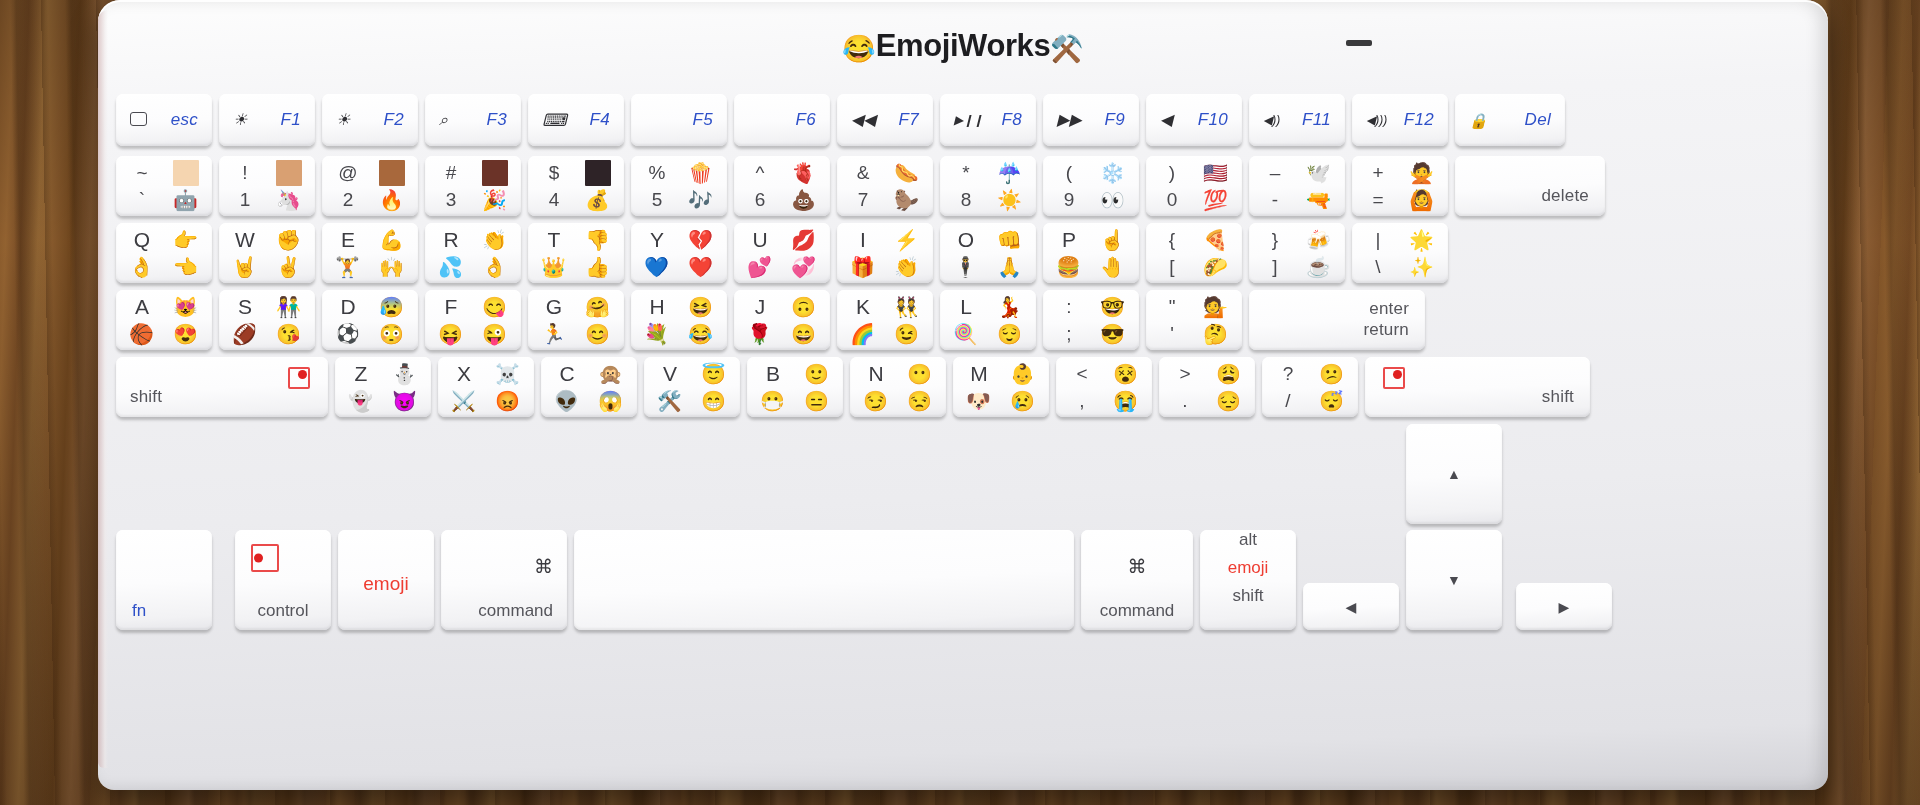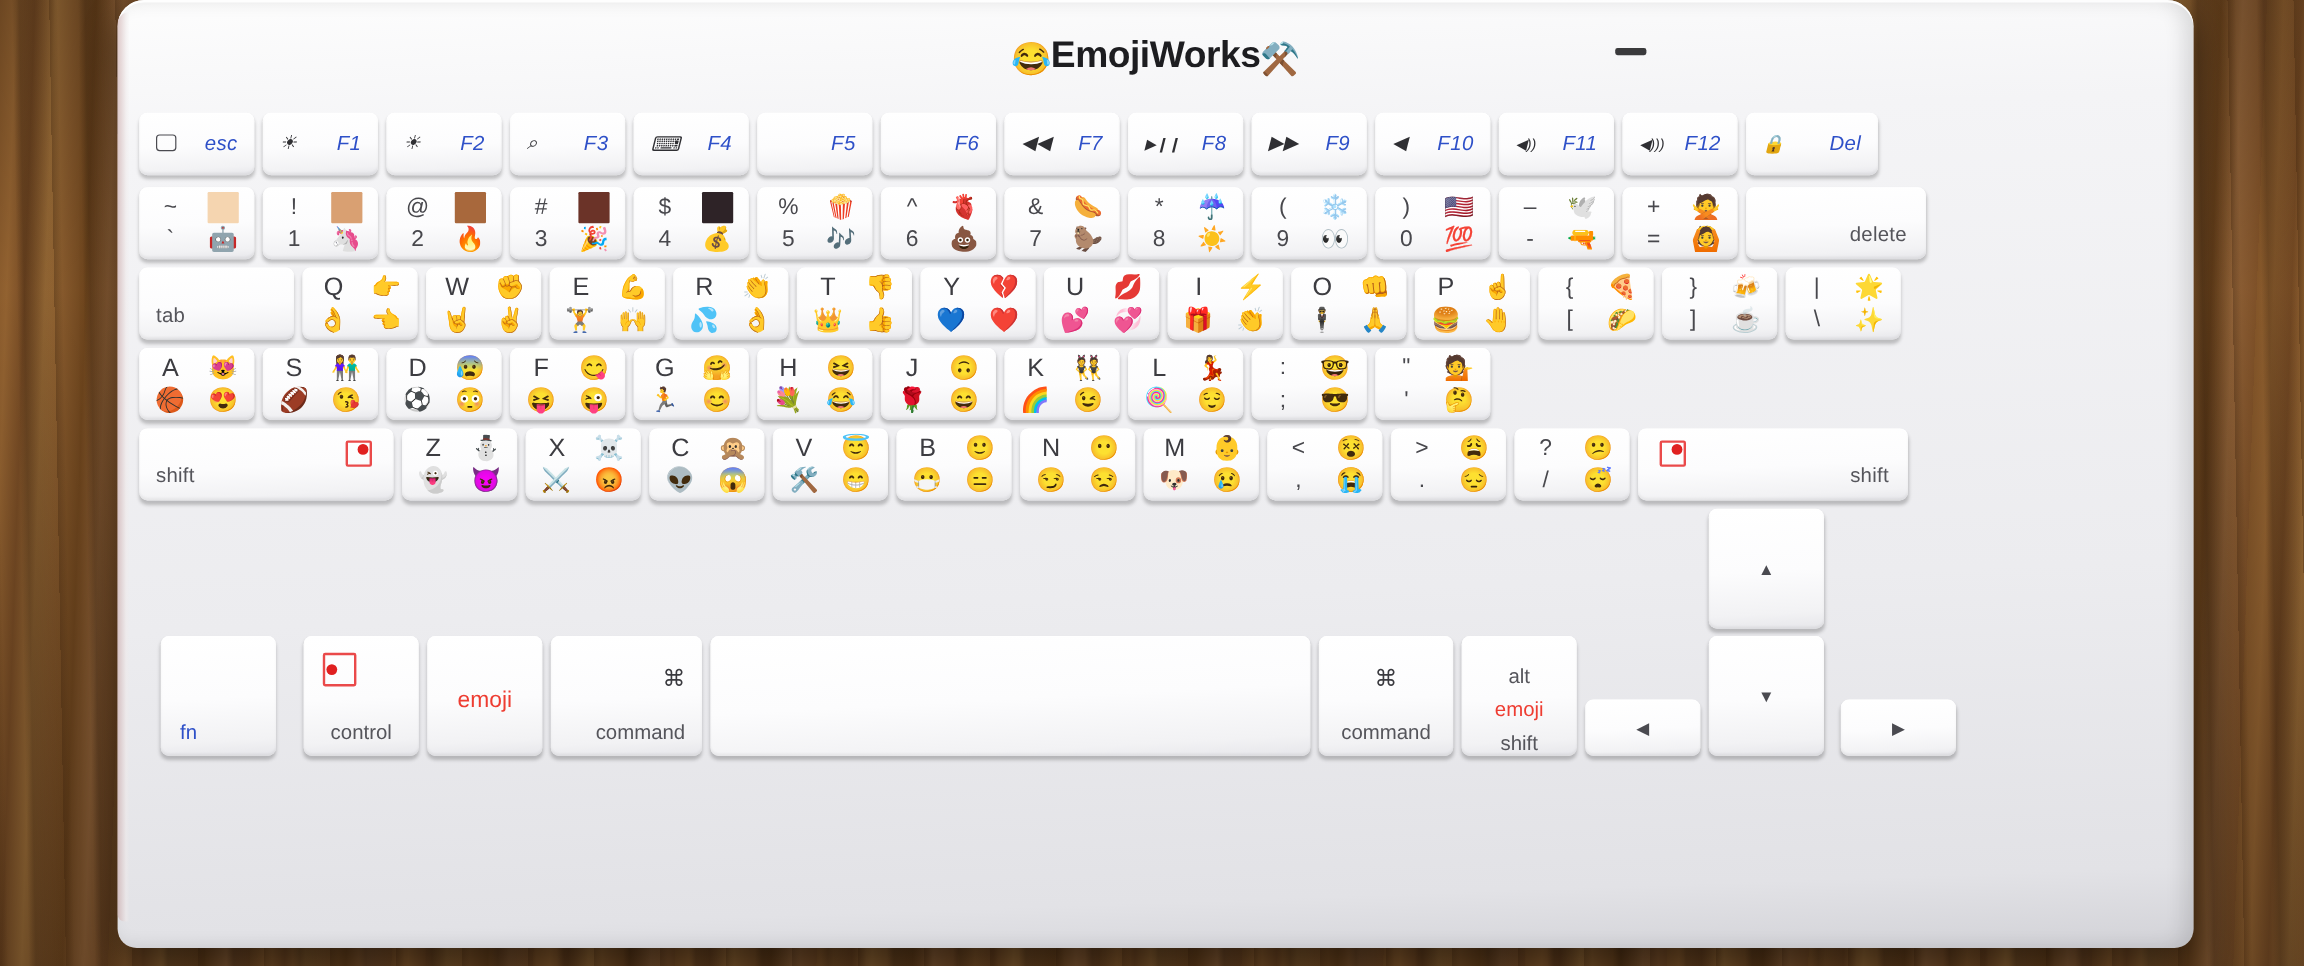--- a/index.html
+++ b/index.html
@@ -362,23 +362,20 @@
             <span class="sym">=</span>
             <span>🙆</span>
           </div>
         </div>
         <div class="key" style="width: 150px;">
           <div class="wide-lbl br">delete</div>
         </div>
       </div>
 
     <div class="row" id="qwerty-row">
-        <div class="key" style="width: 129px;">
-          <div class="wide-lbl bl">tab</div>
-        </div>
         <div class="key" style="width: 96px;">
           <div class="quad">
             <span class="lg">Q</span>
             <span>👉</span>
             <span>👌</span>
             <span>👈</span>
           </div>
         </div>
         <div class="key" style="width: 96px;">
           <div class="quad">
@@ -560,20 +557,24 @@
           </div>
         </div>
         <div class="key" style="width: 96px;">
           <div class="quad">
             <span class="sym">"</span>
             <span>💁</span>
             <span class="sym">'</span>
             <span>🤔</span>
           </div>
         </div>
+        <div class="key" style="width: 176px;">
+          <div class="wide-lbl tr">enter</div>
+          <div class="wide-lbl br">return</div>
+        </div>
       </div>
 
     <div class="row" id="zxcv-row">
         <div class="key" style="width: 212px;">
           <div class="redbox dot-tr" style="right: 18px; top: 10px;"></div>
           <div class="wide-lbl bl">shift</div>
         </div>
         <div class="key" style="width: 96px;">
           <div class="quad">
             <span class="lg">Z</span>
@@ -654,21 +655,21 @@
             <span>😴</span>
           </div>
         </div>
         <div class="key" style="width: 225px;">
           <div class="redbox dot-tr" style="left: 18px; top: 10px;"></div>
           <div class="wide-lbl br">shift</div>
         </div>
       </div>
 
     <div class="row bottom" id="bottom-row" style="align-items: flex-end;">
-        <div class="key" style="width: 96px; margin-left: 18px;">
+        <div class="key" style="width: 96px;">
           <div class="mod left">
             <div class="bot blue">fn</div>
           </div>
         </div>
         <div class="key" style="width: 96px; margin-left: 16px;">
           <div class="redbox dot-bl" style="left: 16px; top: 14px; width: 28px; height: 28px;"></div>
           <div class="mod">
             <div class="bot">control</div>
           </div>
         </div>
@@ -686,21 +687,21 @@
         <div class="key" style="width: 500px;">
           <div class="mod"></div>
         </div>
         <div class="key" style="width: 112px;">
           <div class="mod" style="align-items: center;">
             <div class="top" style="margin-bottom: 20px;">⌘</div>
             <div class="bot">command</div>
           </div>
         </div>
         <div class="key" style="width: 96px;">
-          <div class="mod" style="justify-content: flex-end; padding-bottom: 0px; gap: 8px;">
+          <div class="mod" style="justify-content: flex-start; padding-bottom: 0px; gap: 8px;">
             <div class="bot">alt</div>
             <div class="red" style="font-size: 17px;">emoji</div>
             <div class="bot">shift</div>
           </div>
         </div>
         <div class="key" style="width: 96px; height: 47px; align-self: flex-end;">
           <div class="arrowkey">◀</div>
         </div>
         <div class="updown" style="margin-right: 7px;">
           <div class="key" style="width: 96px;">

